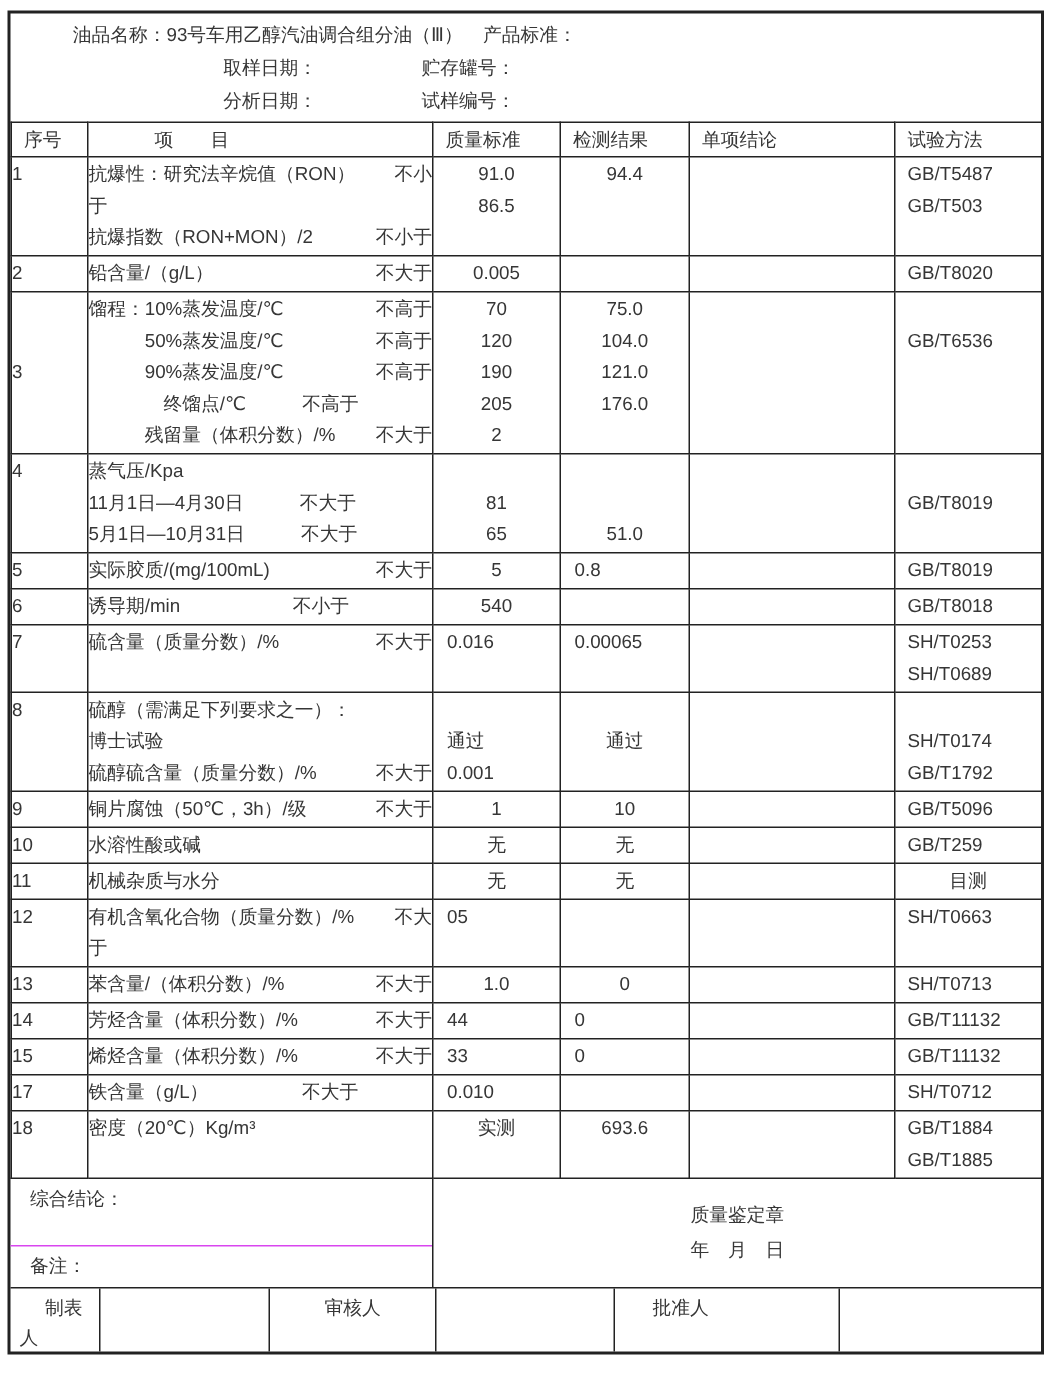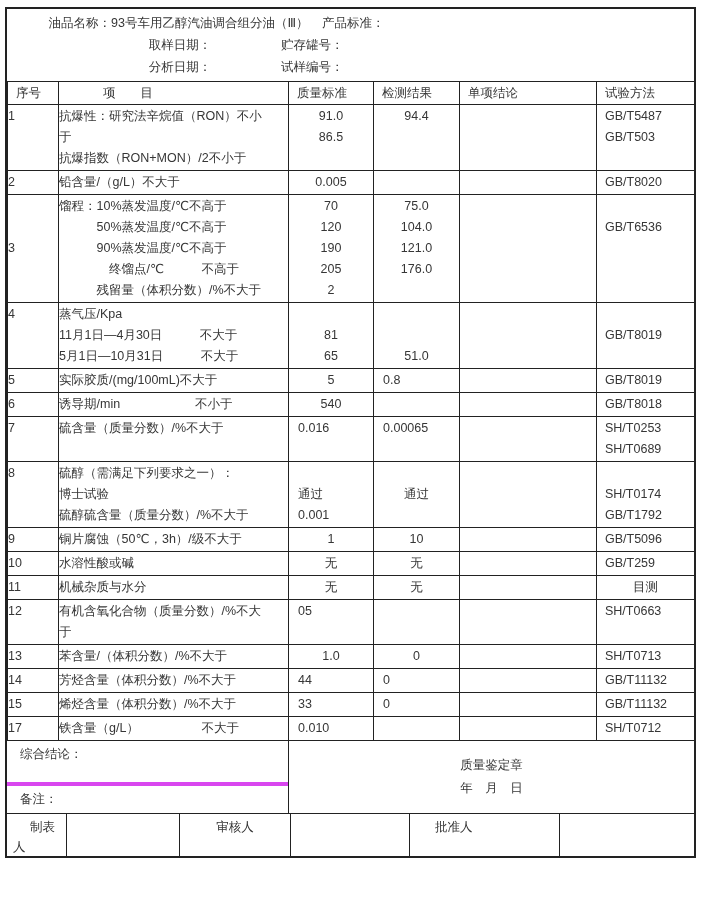--- a/index.html
+++ b/index.html
@@ -24,30 +24,30 @@
   }
   table.main th{
     font-weight:normal;text-align:left;height:20px;line-height:20px;padding-left:8px;white-space:pre;
   }
   th.h-no{padding-left:7px;}
   th.h-item{padding-left:6px;text-indent:36px;}
   .ln{min-height:21px;line-height:21px;white-space:pre;}
   td.c-no{padding-left:7px;}
   td.c-no.mid{vertical-align:middle;}
   td.c-item{padding:1px 12px 1px 6px;}
-  td.c-item .ln.flex{display:flex;}
+  td.c-item .ln.flex{display:flex;justify-content:space-between;}
   td.c-std .ln,td.c-res .ln{text-align:center;}
   td.c-method .ln{text-align:left;padding-left:8px;}
   .ln.al{text-align:left !important;padding-left:9px;}
   .ln.ac{text-align:center !important;padding-left:0 !important;}
   
   .foot{display:flex;}
   .foot-left{width:281px;border-right:1px solid #222;}
   .fcell{padding:5px 0 0 13px;box-sizing:border-box;}
-  .fcell.concl{height:45px;border-bottom:4px solid #d946ef;}
+  .fcell.concl{height:45px;border-bottom:1px solid #d946ef;}
   .fcell.remark{height:27px;}
   .foot-right{flex:1;display:flex;flex-direction:column;justify-content:center;align-items:center;line-height:23px;}
   
   .sigrow{display:flex;border-top:1px solid #222;height:42px;}
   .sig{border-right:1px solid #222;box-sizing:border-box;padding-top:3px;line-height:20px;white-space:normal;}
   .sig:last-child{border-right:none;flex:1;}
   .sig.s0{width:60px;padding-left:6px;padding-right:5px;text-indent:17px;}
   .sig.s1{width:113px;}
   .sig.s2{width:111px;text-align:center;}
   .sig.s3{width:119px;}
@@ -398,20 +398,39 @@
           </td>
           <td class="c-std">
             <div class="ln al"><span>0.010</span></div>
           </td>
           <td class="c-res"></td>
           <td class="c-concl"></td>
           <td class="c-method">
             <div class="ln"><span>SH/T0712</span></div>
           </td>
         </tr>
+        <tr>
+          <td class="c-no">
+            <div class="ln">18</div>
+          </td>
+          <td class="c-item">
+            <div class="ln"><span>密度（20℃）Kg/m³</span></div>
+          </td>
+          <td class="c-std">
+            <div class="ln"><span>实测</span></div>
+          </td>
+          <td class="c-res">
+            <div class="ln"><span>693.6</span></div>
+          </td>
+          <td class="c-concl"></td>
+          <td class="c-method">
+            <div class="ln"><span>GB/T1884</span></div>
+            <div class="ln"><span>GB/T1885</span></div>
+          </td>
+        </tr>
       </tbody>
   </table>
 
   <div class="foot">
     <div class="foot-left">
       <div class="fcell concl">
         <span>综合结论：</span>
       </div>
       <div class="fcell remark">
         <span>备注：</span>

